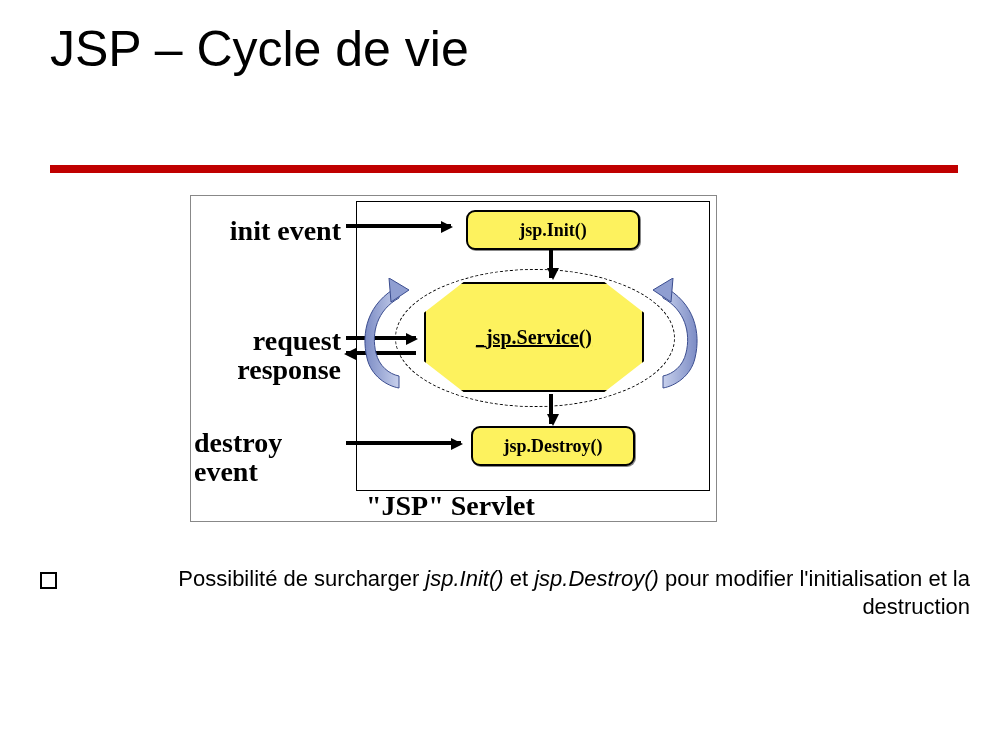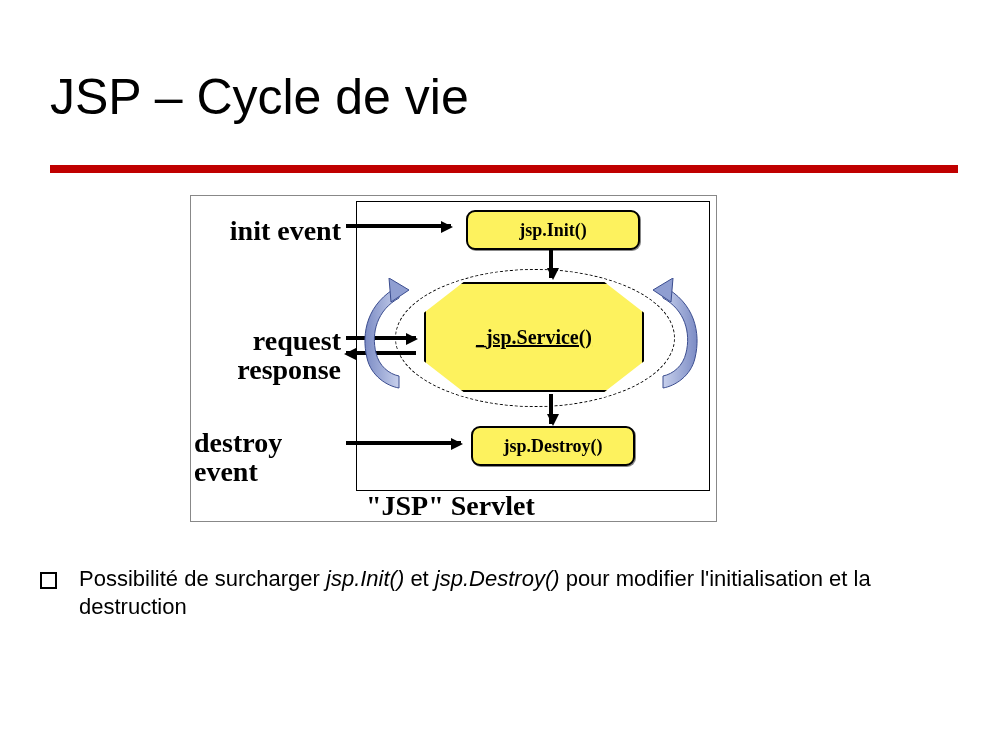--- a/index.html
+++ b/index.html
@@ -17,21 +17,20 @@
     width: 1008px;
     height: 756px;
   }
   .title {
     position: absolute;
     left: 50px;
     top: 20px;
     font-size: 50px;
     font-weight: normal;
     font-family: Verdana, Arial, sans-serif;
-    margin-top: 48px;
   }
   .title-rule {
     position: absolute;
     left: 50px;
     top: 165px;
     width: 908px;
     height: 8px;
     background: #c00000;
   }
 
@@ -179,21 +178,21 @@
     line-height: 1.25;
   }
   .bullet-box {
     width: 13px;
     height: 13px;
     border: 2px solid #000;
     margin-top: 7px;
     margin-right: 22px;
     flex: 0 0 auto;
   }
-  .bullet-text { flex: 1 1 auto; }
+  .bullet-text { flex: 1 1 auto; text-align: right; }
   .italic { font-style: italic; }
 </style>
 </head>
 <body>
 
 <div class="slide">
 
   <div class="title">JSP – Cycle de vie</div>
   <div class="title-rule"></div>
 

